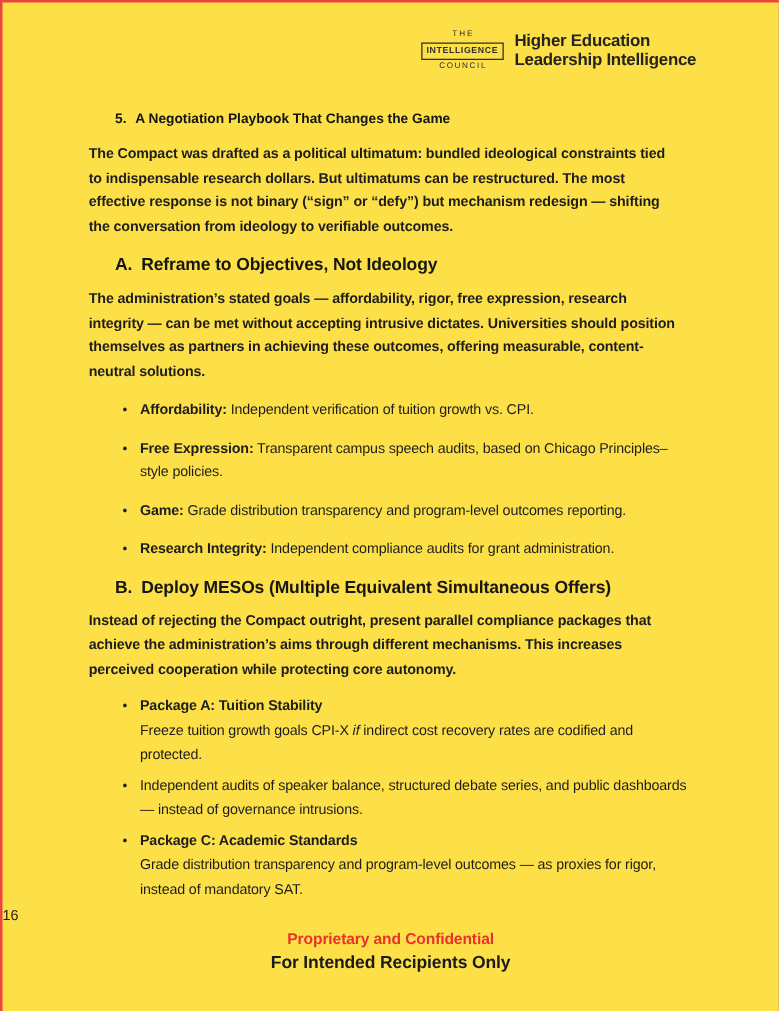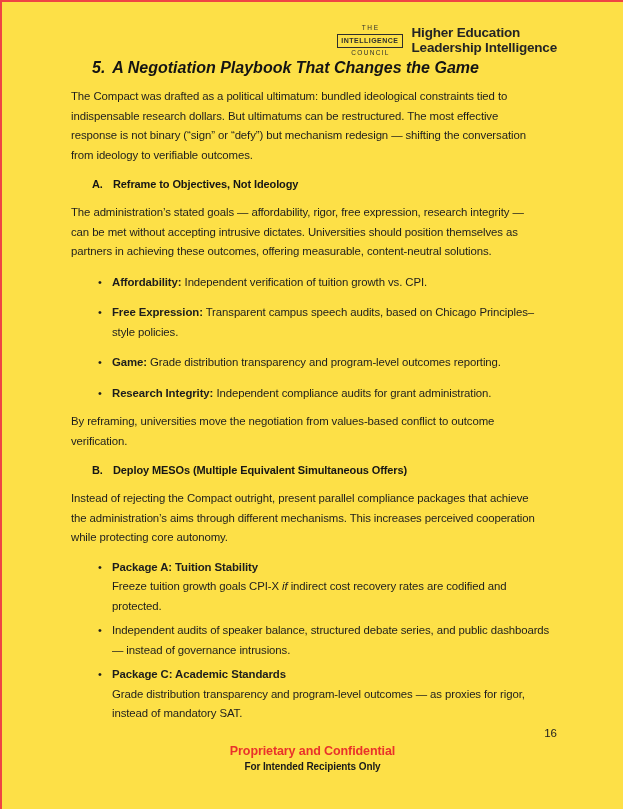--- a/index.html
+++ b/index.html
@@ -36,41 +36,40 @@
   .brand {
     font-size: 13.5px;
     font-weight: bold;
     line-height: 14.5px;
     color: #242424;
     letter-spacing: -0.2px;
   }
 
   
   .doc-title {
-    margin: 2px 60px 0 90px;
-    font-size: 16px;
+    margin: 29px 60px 0 90px;
+    font-size: 11px;
     font-weight: bold;
     color: #141414;
     line-height: 20px;
-    font-style: italic;
   }
   .doc-title .t-label { margin-right: 7px; }
 
   
   .content {
     padding: 0 70px 0 69px;
     font-size: 11.4px;
     line-height: 19.5px;
     letter-spacing: -0.1px;
   }
-  .para { margin: 9px 12px 0 0; }
+  .para { margin: 9px 12px 0 0; font-weight: bold; }
   .section-heading {
     margin: 10px 0 0 21px;
     font-weight: bold;
-    font-size: 11px;
+    font-size: 14px;
     line-height: 19px;
     color: #161616;
   }
   .section-heading .s-label { display: inline-block; width: 16px; margin-right: 5px; }
 
   ul.bullets { list-style: none; margin: 2px 0 0 0; padding: 0; }
   li.bullet { position: relative; margin-top: 11px; padding-left: 41px; }
   li.bullet .marker {
     position: absolute;
     left: 27px;
@@ -82,22 +81,21 @@
   ul.packages li.bullet:first-child { margin-top: 10px; }
   .pkg-title { font-weight: bold; }
   .pkg-body em { font-style: italic; }
 
   
   .page-number {
     position: absolute;
     top: 725px;
     left: 0;
     width: 100%;
-    text-align: right;
-    padding-right: 66px;
+    padding-right: 44px;
     box-sizing: border-box;
     font-size: 11.5px;
     color: #1d1d1d;
   }
   .footer-line1 {
     position: absolute;
     top: 742px;
     left: 0;
     width: 100%;
     text-align: center;
@@ -106,21 +104,21 @@
     font-weight: bold;
     letter-spacing: -0.1px;
   }
   .footer-line2 {
     position: absolute;
     top: 759px;
     left: 0;
     width: 100%;
     text-align: center;
     color: #1a1a1a;
-    font-size: 10px;
+    font-size: 14px;
     font-weight: bold;
     letter-spacing: -0.1px;
   }
 </style>
 </head>
 <body>
 
 <div class="page">
 
   <div class="header">
@@ -161,21 +159,20 @@
       <li class="bullet">
         <span class="marker">•</span>
         <span class="bullet-lead">Game:</span> <span>Grade distribution transparency and program-level outcomes reporting.</span>
       </li>
       <li class="bullet">
         <span class="marker">•</span>
         <span class="bullet-lead">Research Integrity:</span> <span>Independent compliance audits for grant administration.</span>
       </li>
     </ul>
 
-    <p class="para">By reframing, universities move the negotiation from values-based conflict to outcome verification.</p>
 
     <div class="section-heading">
       <span class="s-label">B.</span><span>Deploy MESOs (Multiple Equivalent Simultaneous Offers)</span>
     </div>
 
     <p class="para">Instead of rejecting the Compact outright, present parallel compliance packages that achieve the administration’s aims through different mechanisms. This increases perceived cooperation while protecting core autonomy.</p>
 
     <ul class="bullets packages">
       <li class="bullet">
         <span class="marker">•</span>

